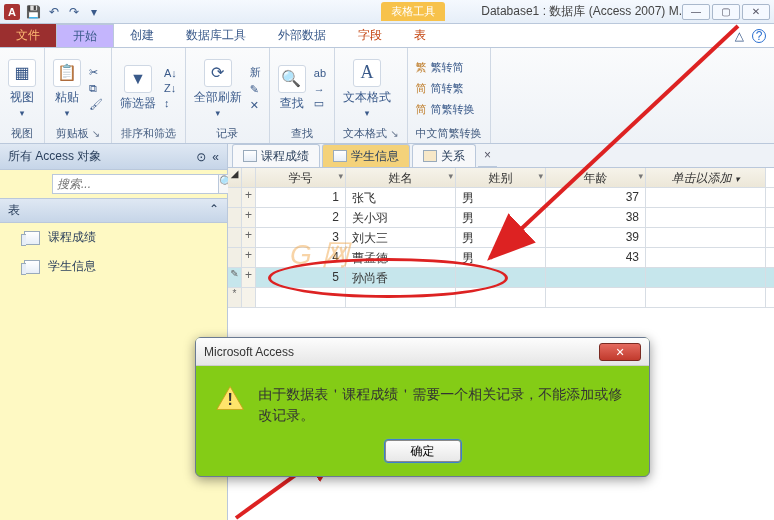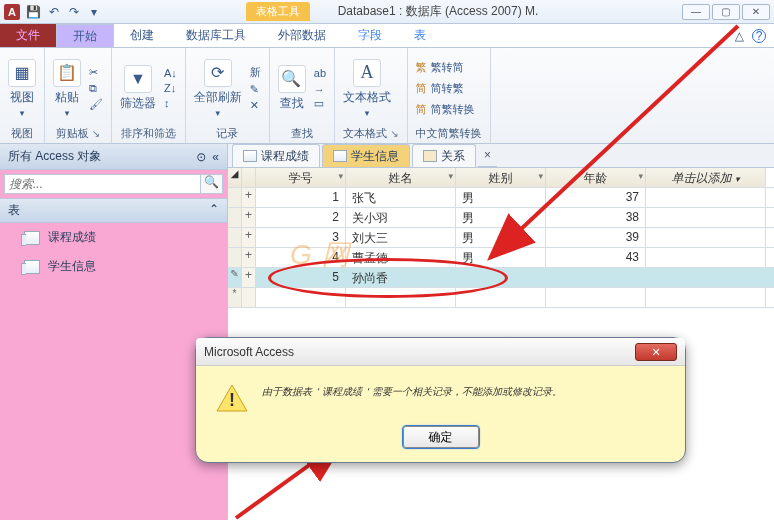--- a/index.html
+++ b/index.html
@@ -3,53 +3,53 @@
 <meta charset="utf-8">
 <style>
 * { box-sizing: border-box; margin: 0; padding: 0; font-family: "Microsoft YaHei", "SimSun", sans-serif; }
 body { width: 774px; height: 520px; background: #fff; position: relative; overflow: hidden; font-size: 12px; }
 
 
 .titlebar { height: 24px; background: linear-gradient(#f5f9fe,#e6eef8); border-bottom: 1px solid #bac8db; display: flex; align-items: center; padding: 0 4px; position: relative; }
 .titlebar .app-icon { width: 16px; height: 16px; background: #a83333; color: #fff; font-weight: bold; text-align: center; line-height: 16px; border-radius: 2px; font-size: 11px; margin-right: 6px; }
 .titlebar .qat { display: flex; gap: 4px; align-items: center; }
 .titlebar .qat span { width: 16px; height: 16px; display: inline-flex; align-items: center; justify-content: center; color: #3a5a8a; font-size: 12px; }
-.titlebar .center { flex: 1; display: flex; justify-content: center; gap: 28px; align-items: center; }
+.titlebar .center { flex: 1; display: flex; justify-content: flex-end; gap: 36px; align-items: center; }
 .titlebar .tools-badge { background: #f7c24b; color: #fff; padding: 2px 10px; border-radius: 3px 3px 0 0; font-size: 11px; }
 .titlebar .doc-title { color: #444; font-size: 12px; }
 .titlebar .wincontrols { display: flex; gap: 2px; }
 .titlebar .wincontrols span { width: 28px; height: 16px; border: 1px solid #a9b8cc; border-radius: 2px; background: #f5f9ff; text-align: center; line-height: 14px; color: #556; font-size: 10px; }
 
 
 .ribbon-tabs { height: 24px; background: #fff; border-bottom: 1px solid #bac8db; display: flex; align-items: stretch; }
-.ribbon-tabs .file { background: #9b2f2f; color: #f0abfc; padding: 0 16px; display: flex; align-items: center; font-size: 12px; }
+.ribbon-tabs .file { background: #9b2f2f; color: #fdba74; padding: 0 16px; display: flex; align-items: center; font-size: 12px; }
 .ribbon-tabs .tab { padding: 0 16px; display: flex; align-items: center; color: #3a5a8a; cursor: pointer; }
 .ribbon-tabs .tab.active { background: #c4b5fd; border: 1px solid #bac8db; border-bottom: none; }
-.ribbon-tabs .tab.tool { color: #3b82f6; }
+.ribbon-tabs .tab.tool { color: #c2410c; }
 .ribbon-tabs .help { margin-left: auto; padding: 0 8px; color: #3a5a8a; display:flex; align-items:center; gap: 8px;}
 
 
 .ribbon { height: 96px; background: linear-gradient(#fafbfc,#eef2f7); border-bottom: 1px solid #bac8db; display: flex; }
 .ribbon .group { border-right: 1px solid #cfd8e4; padding: 4px 8px 2px 8px; display: flex; flex-direction: column; }
 .ribbon .group .controls { flex: 1; display: flex; align-items: center; gap: 8px; }
 .ribbon .group .label { text-align: center; color: #425b7f; font-size: 11px; padding-top: 2px; }
 .ribbon .bigbtn { display: flex; flex-direction: column; align-items: center; gap: 2px; color: #3a5a8a; font-size: 12px; }
 .ribbon .bigbtn .ic { width: 28px; height: 28px; background: #fff; border: 1px solid #cfd8e4; border-radius: 3px; display:flex;align-items:center;justify-content:center;font-size:16px;color:#3a5a8a; }
 .ribbon .smallcol { display:flex; flex-direction:column; gap:3px; font-size:11px; color:#3a5a8a;}
 .ribbon .smallcol div { display:flex; align-items:center; gap:4px;}
 .ribbon .dialog-launcher { font-size: 10px; color: #6a7a92; }
 
 
 .workspace { display: flex; height: calc(520px - 24px - 24px - 96px); }
 
 
-.navpane { width: 228px; border-right: 1px solid #bac8db; background: #f9a8d4; display:flex; flex-direction:column; }
+.navpane { width: 228px; border-right: 1px solid #bac8db; background: #fef9c3; display:flex; flex-direction:column; }
 .navpane .hdr { background: linear-gradient(#dfe8f3,#c6d5e8); padding: 4px 8px; display:flex; justify-content:space-between; align-items:center; color:#2a3f5c; font-size:12px; border-bottom:1px solid #bac8db; }
 .navpane .search { padding: 4px; display:flex; }
-.navpane .search input { flex:1; border:1px solid #bac8db; padding:2px 4px; font-size:12px; font-style:italic; color:#888; }
+.navpane .search input { flex:1; border:1px solid #bac8db; padding:2px 4px; font-size:12px; font-style:italic; color:#888;margin-left:48px; }
 .navpane .search .sbtn { width:22px; border:1px solid #bac8db; border-left:none; background:#f7f7f7; text-align:center; color:#556; }
 .navpane .section { background: linear-gradient(#dfe8f3,#c6d5e8); padding:3px 8px; color:#2a3f5c; font-size:12px; display:flex; justify-content:space-between; border-top:1px solid #bac8db; border-bottom:1px solid #bac8db;}
 .navpane .item { padding: 6px 8px 6px 24px; display:flex; align-items:center; gap:8px; color:#2a3f5c; cursor:pointer; }
 .navpane .item .ticon { width:16px; height:14px; background:linear-gradient(#fff,#e7eef7); border:1px solid #9ab; position:relative;}
 .navpane .item .ticon::before{content:"";position:absolute;top:2px;left:-4px;width:4px;height:10px;background:#e7eef7;border:1px solid #9ab;border-right:none;}
 
 
 .datasheet { flex:1; background:#fff; position:relative; }
 .doc-tabs { height: 24px; background:#eef2f7; border-bottom:1px solid #bac8db; display:flex; align-items:stretch; padding-left:4px;}
 .doc-tabs .dtab { display:flex; align-items:center; gap:4px; padding:0 10px; border:1px solid #bac8db; border-bottom:none; background:#f7f8fa; margin-right:2px; border-radius:3px 3px 0 0; color:#2a3f5c; cursor:pointer; }
@@ -66,26 +66,26 @@
 .grid .hdr .cell .dd { position:absolute; right:2px; top:3px; font-size:9px; color:#777;}
 .grid .row.sel { background:#c6e6ec; }
 .grid .row.sel .rowselector { background:#c6e6ec; }
 .c-id { width: 90px; text-align:right; }
 .c-name { width: 110px; }
 .c-gender { width: 90px; }
 .c-age { width: 100px; text-align:right; }
 .c-add { width: 120px; font-style:italic; color:#888; text-align:center;}
 
 
-.dialog { position:absolute; left:195px; top:337px; width:491px; background:#fef9c3; border:1px solid #6a7a92; box-shadow:0 3px 12px rgba(0,0,0,0.4); border-radius:13px; }
+.dialog { position:absolute; left:195px; top:337px; width:455px; background:#84cc16; border:1px solid #6a7a92; box-shadow:0 3px 12px rgba(0,0,0,0.4); border-radius:6px; }
 .dialog .titlebar2 { height:28px; background:linear-gradient(#fdfdfd,#e6e6e6); border-bottom:1px solid #ccc; border-radius:4px 4px 0 0; display:flex; align-items:center; padding:0 8px; color:#333; font-size:12px; }
 .dialog .titlebar2 .closebtn { margin-left:auto; width: 42px; height:18px; background:linear-gradient(#e46a5f,#c13a2d); border:1px solid #7a2a22; border-radius:3px; color:#fff; text-align:center; line-height:16px; font-size:11px; }
 .dialog .body { padding: 18px 20px 14px 20px; display:flex; gap:14px; align-items:flex-start; }
 .dialog .warn { width:32px; height:28px; }
-.dialog .msg { color:#333; font-size:10px; line-height:1.5;font-style:italic; }
+.dialog .msg { color:#333; font-size:14px; line-height:1.5; }
 .dialog .btns { display:flex; justify-content:center; gap:10px; padding: 0 0 14px 0;}
 .dialog .btns button { width:76px; height:22px; background:linear-gradient(#fdfdfd,#e8e8e8); border:1px solid #8a8a8a; border-radius:3px; font-size:12px; }
 .dialog .btns button.primary { outline:1px solid #3a7fcf; box-shadow:0 0 3px #7fb6f0; }
 
 
 .ellipse { position:absolute; border:3px solid #d22; border-radius:50%; pointer-events:none; }
 .arrow-svg { position:absolute; top:0; left:0; pointer-events:none; }
 
 .watermark { position:absolute; left: 290px; top: 236px; font-size: 28px; color: rgba(240,160,60,0.45); font-weight:normal; font-style:italic; letter-spacing:1px; pointer-events:none;}
 </style>

